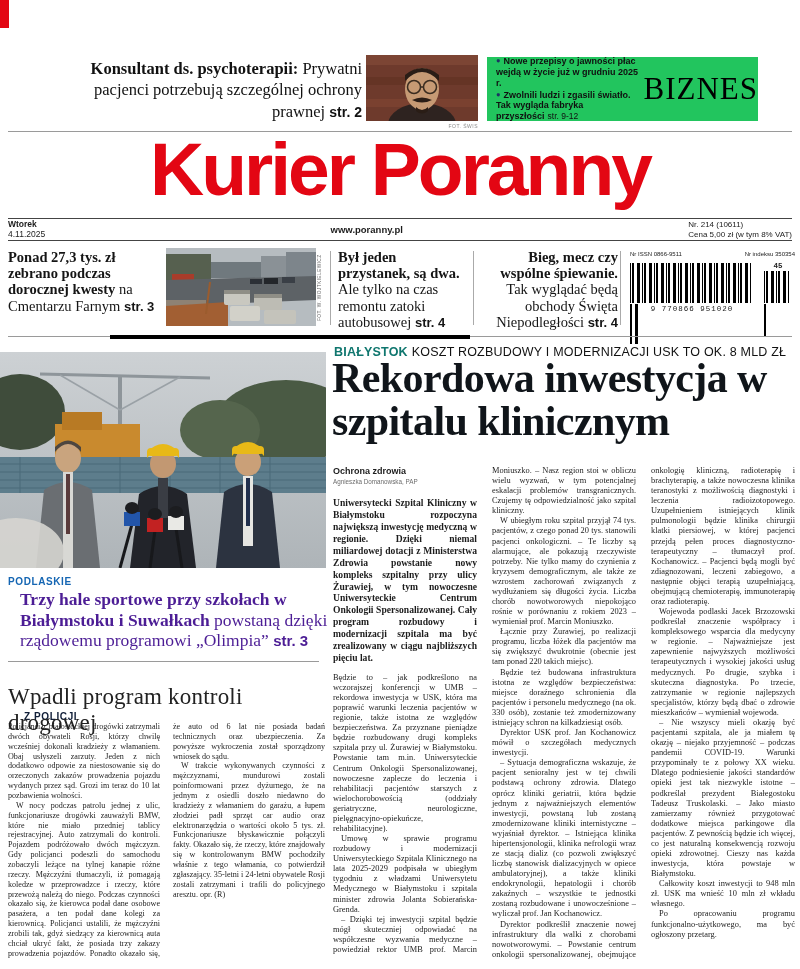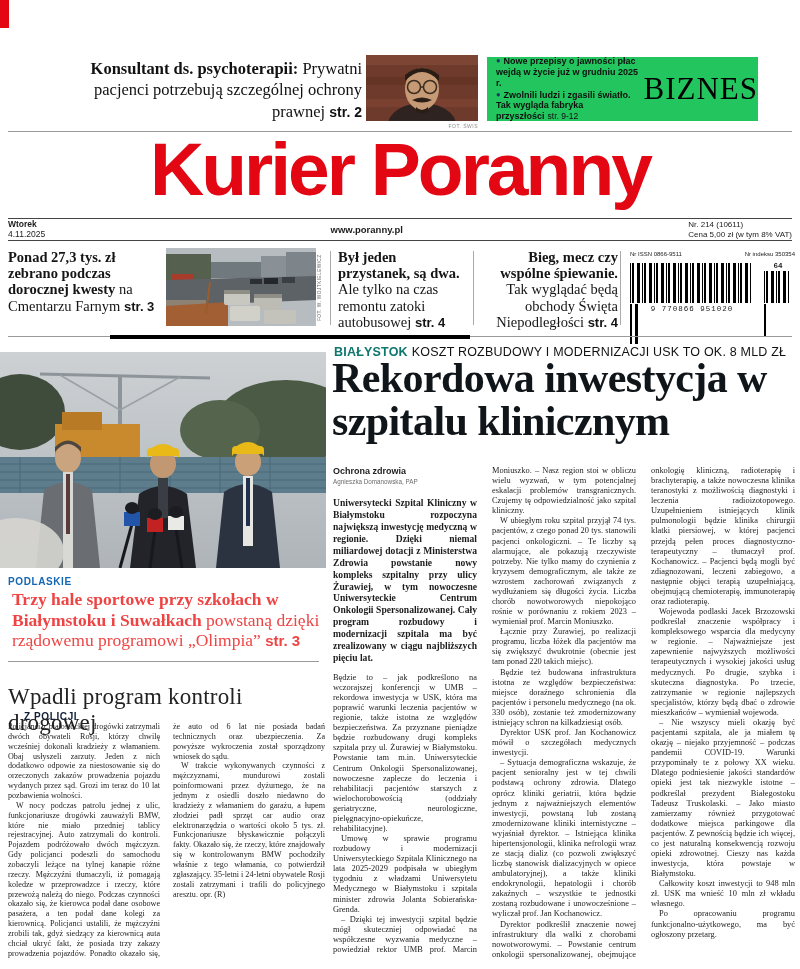--- a/index.html
+++ b/index.html
@@ -66,22 +66,22 @@
       font-family:"Liberation Mono",monospace;font-size:7.5px;font-weight:bold;}
 
   
   .rule-briefs{left:8px;top:336px;width:784px;height:1px;background:#9a9a9a;}
   .rule-thick{left:110px;top:335px;width:360px;height:4px;background:#000;}
 
   
   .main-photo{left:0;top:352px;width:326px;height:216px;overflow:hidden;background:#c2c7ca;}
   .kicker{font-size:10px;font-weight:bold;letter-spacing:.6px;}
   .podlaskie-kicker{left:8px;top:576px;color:#1566b3;}
-  .podlaskie-head{left:12px;top:589px;width:318px;font-family:"Liberation Serif",serif;
-      font-size:17.5px;line-height:1.18;color:#ef4444;}
+  .podlaskie-head{left:20px;top:589px;width:318px;font-family:"Liberation Serif",serif;
+      font-size:17.5px;line-height:1.18;color:#4c1d95;}
   .ph-bold{font-weight:bold;}
   .ph-page{font-weight:bold;font-family:"Liberation Sans",sans-serif;font-size:15px;}
   .rule-left{left:8px;top:661px;width:311px;height:1px;background:#9a9a9a;}
   .police-kicker{left:24px;top:670px;color:#101e38;margin-top:41px;}
   .police-head{left:8px;top:684px;width:318px;font-family:"Liberation Serif",serif;
       font-size:23px;font-weight:normal;color:#222;letter-spacing:.2px;}
   .police-body{left:8px;top:722px;width:317px;height:244px;overflow:hidden;
       column-count:2;column-gap:13px;column-fill:auto;
       font-family:"Liberation Serif",serif;font-size:8.1px;line-height:1.22;text-align:justify;color:#1d1d1d;}
   .police-body p{margin:0;text-indent:8px;}
@@ -201,21 +201,21 @@
     <span class="b-page">str. 4</span>
   </div>
 
   <div class="abs vdiv vd3"></div>
   <div class="abs bc">
     <div class="bc-head">
       <span>Nr ISSN 0866-9511</span>
       <span>Nr indeksu 350354</span>
     </div>
     <div class="bars bars-main"><span class="bar" style="width: 1px; margin-right: 1px;"></span><span class="bar" style="width: 2px; margin-right: 3px;"></span><span class="bar" style="width: 3px; margin-right: 2px;"></span><span class="bar" style="width: 1px; margin-right: 1px;"></span><span class="bar" style="width: 2px; margin-right: 3px;"></span><span class="bar" style="width: 3px; margin-right: 2px;"></span><span class="bar" style="width: 1px; margin-right: 1px;"></span><span class="bar" style="width: 2px; margin-right: 3px;"></span><span class="bar" style="width: 3px; margin-right: 2px;"></span><span class="bar" style="width: 1px; margin-right: 1px;"></span><span class="bar" style="width: 2px; margin-right: 3px;"></span><span class="bar" style="width: 3px; margin-right: 2px;"></span><span class="bar" style="width: 1px; margin-right: 1px;"></span><span class="bar" style="width: 2px; margin-right: 3px;"></span><span class="bar" style="width: 3px; margin-right: 2px;"></span><span class="bar" style="width: 1px; margin-right: 1px;"></span><span class="bar" style="width: 2px; margin-right: 3px;"></span><span class="bar" style="width: 3px; margin-right: 2px;"></span><span class="bar" style="width: 1px; margin-right: 1px;"></span><span class="bar" style="width: 2px; margin-right: 3px;"></span><span class="bar" style="width: 3px; margin-right: 2px;"></span><span class="bar" style="width: 1px; margin-right: 1px;"></span><span class="bar" style="width: 2px; margin-right: 3px;"></span><span class="bar" style="width: 3px; margin-right: 2px;"></span><span class="bar" style="width: 1px; margin-right: 1px;"></span><span class="bar" style="width: 2px; margin-right: 3px;"></span><span class="bar" style="width: 3px; margin-right: 2px;"></span><span class="bar" style="width: 1px; margin-right: 1px;"></span><span class="bar" style="width: 2px; margin-right: 3px;"></span><span class="bar" style="width: 3px; margin-right: 2px;"></span><span class="bar" style="width: 1px; margin-right: 1px;"></span><span class="bar" style="width: 2px; margin-right: 3px;"></span><span class="bar" style="width: 3px; margin-right: 2px;"></span></div>
-    <div class="abs bc-addon-num">64</div>
+    <div class="abs bc-addon-num">45</div>
     <div class="bars abs bars-addon"><span class="bar" style="width: 1px; margin-right: 1px;"></span><span class="bar" style="width: 2px; margin-right: 3px;"></span><span class="bar" style="width: 3px; margin-right: 2px;"></span><span class="bar" style="width: 1px; margin-right: 1px;"></span><span class="bar" style="width: 2px; margin-right: 3px;"></span><span class="bar" style="width: 3px; margin-right: 2px;"></span><span class="bar" style="width: 1px; margin-right: 1px;"></span><span class="bar" style="width: 2px; margin-right: 3px;"></span></div>
     <div class="bc-digits">9 770866 951020</div>
   </div>
 
   <div class="abs rule-briefs"></div>
   <div class="abs rule-thick"></div>
 
   <div class="abs main-photo">
     <svg width="326" height="216">
       <defs>

